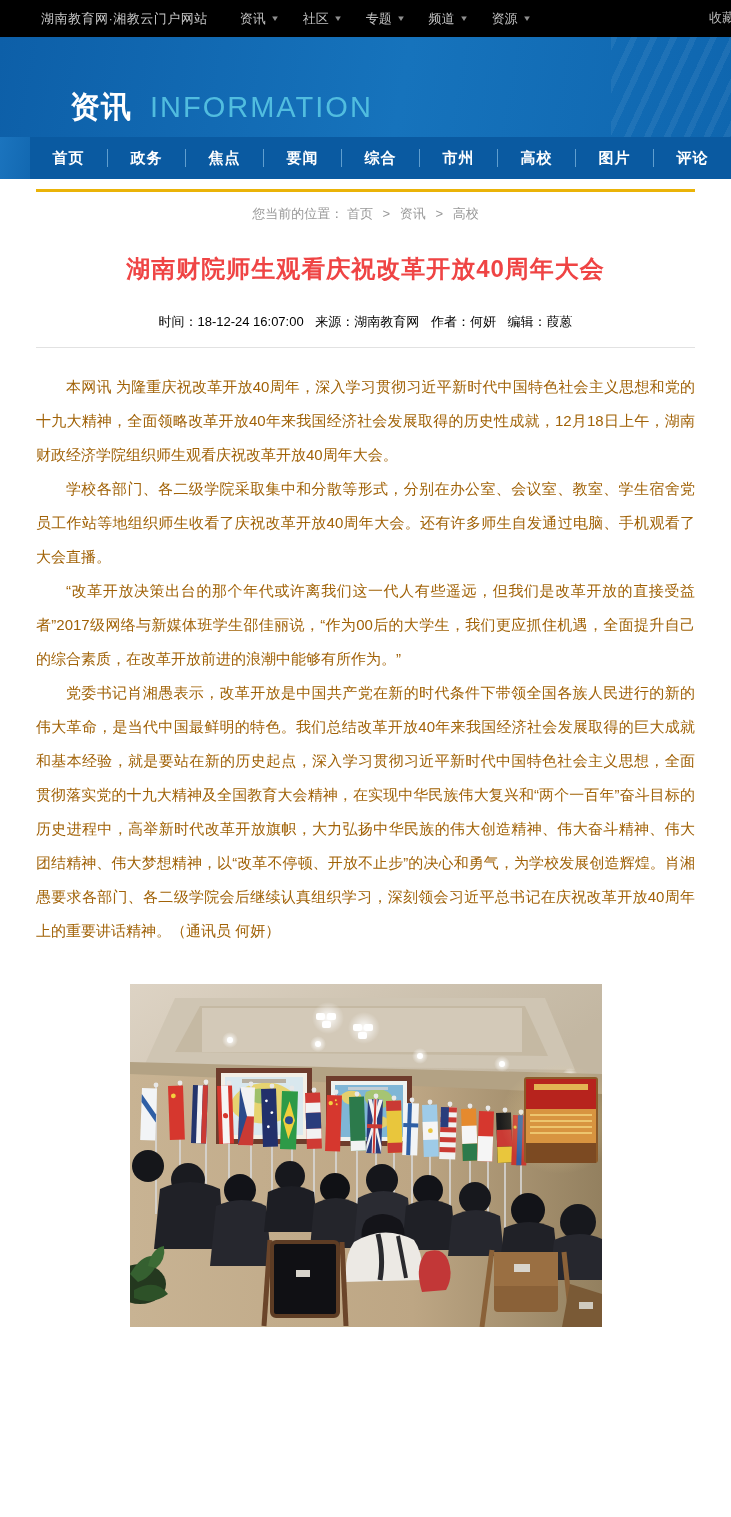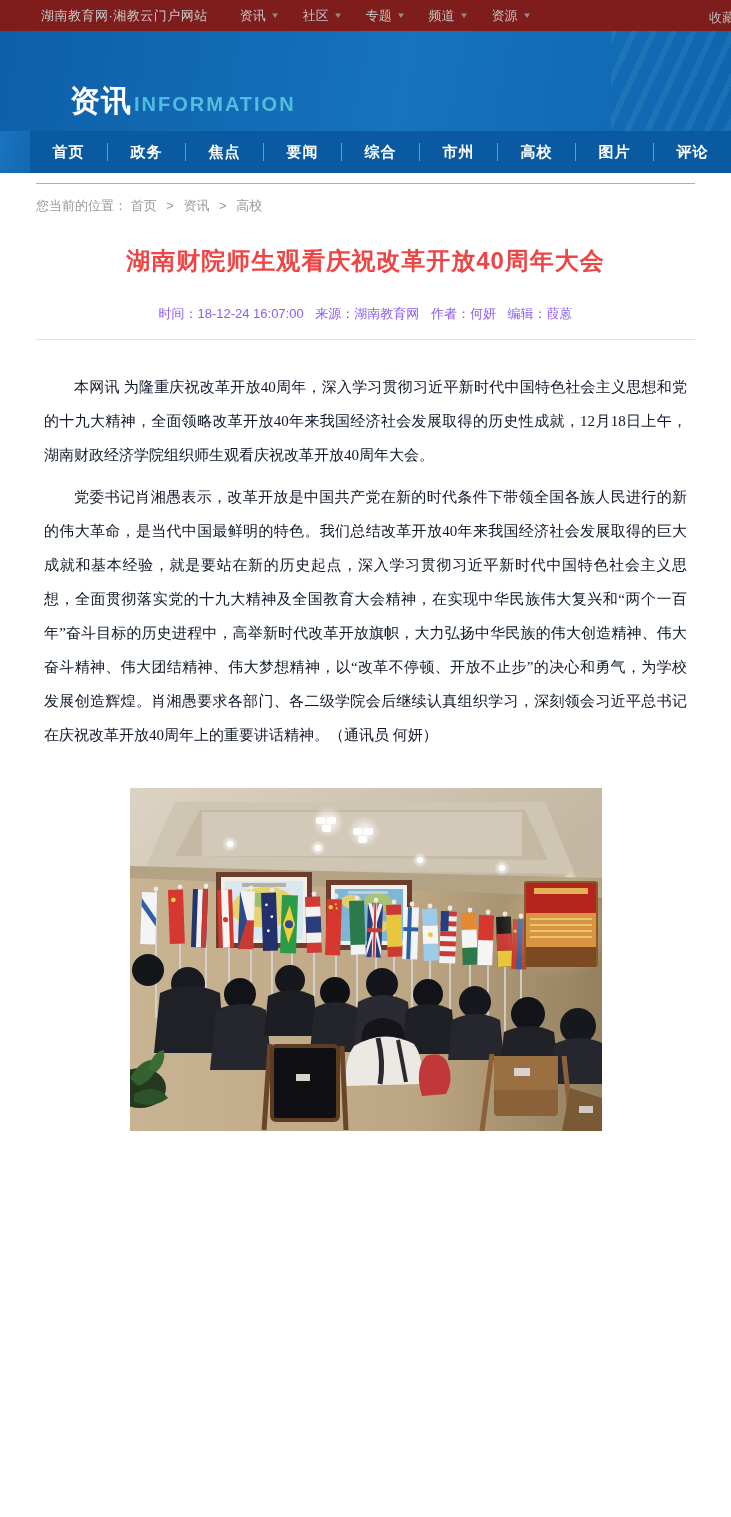--- a/index.html
+++ b/index.html
@@ -1,56 +1,56 @@
 <!DOCTYPE html>
 <html><head>
 <meta charset="utf-8">
 <style>
   html,body{margin:0;padding:0;background:#ffffff;}
   body{width:731px;font-family:"Liberation Sans","DejaVu Sans",sans-serif;-webkit-font-smoothing:antialiased;}
 
   
-  .topbar{height:31px;background:#7f1d1d;display:flex;align-items:center;position:relative;overflow:hidden;}
+  .topbar{height:37px;background:#000000;display:flex;align-items:center;position:relative;overflow:hidden;}
   .topbar .brand{color:#c9c9c9;font-size:13px;margin-left:41px;letter-spacing:.5px;white-space:nowrap;}
   .topbar .menus{display:flex;margin-left:32px;}
   .topbar .menu-item{display:flex;align-items:center;color:#c2c2c2;font-size:13px;margin-right:24px;cursor:pointer;white-space:nowrap;}
   .topbar .caret{font-size:8px;color:#8f8f8f;margin-left:5px;transform:scaleX(1.2);}
   .topbar .fav{position:absolute;right:-4px;top:9px;color:#b9b9b9;font-size:13px;white-space:nowrap;}
 
   
   .banner{height:100px;background:linear-gradient(100deg,#0d5fa8 0%,#1673bc 55%,#0f66af 100%);position:relative;overflow:hidden;}
   .banner::after{content:"";position:absolute;top:0;right:0;width:120px;height:100%;
     background:repeating-linear-gradient(115deg,rgba(255,255,255,.10) 0 6px,rgba(255,255,255,0) 6px 18px);
     opacity:.6;}
   .banner-title{position:absolute;left:70px;top:50px;display:flex;align-items:baseline;}
   .banner-title .cn{color:#ffffff;font-size:30px;font-weight:bold;letter-spacing:1px;}
-  .banner-title .en{color:#58c6e4;font-size:20px;font-weight:bold;letter-spacing:2px;margin-left:2px;opacity:.9;}
+  .banner-title .en{color:#58c6e4;font-size:29px;font-weight:normal;letter-spacing:2px;margin-left:18px;opacity:.9;}
 
   
   .mainnav{height:42px;background:#0a5aa1;display:flex;position:relative;}
   .mainnav .edge{width:30px;height:42px;background:linear-gradient(100deg,#1b74be,#1268b1);}
   .mainnav .items{flex:1;display:flex;align-items:center;}
   .mainnav .nav-item{flex:1;text-align:center;color:#ffffff;font-size:15px;font-weight:bold;cursor:pointer;letter-spacing:1px;}
   .mainnav .nav-sep{width:1px;height:18px;background:#5f9ecf;}
 
   
-  .crumb-wrap{margin:10px 36px 0 36px;border-top:1px solid #eab308;padding:13px 0 16px 0;}
+  .crumb-wrap{margin:10px 36px 0 36px;border-top:3px solid #eab308;padding:13px 0 16px 0;text-align:center;}
   .crumb{color:#999999;font-size:13px;}
   .crumb a{color:#999999;text-decoration:none;cursor:pointer;}
   .crumb .sep{margin:0 6px;color:#999999;}
 
   
   .art-title{text-align:center;color:#ef4444;font-size:24px;font-weight:bold;margin:14px 40px 0 40px;letter-spacing:1px;}
-  .art-meta{text-align:center;color:#8b5cf6;font-size:13px;margin-top:28px;}
+  .art-meta{text-align:center;color:#000000;font-size:13px;margin-top:28px;}
   .art-meta span{margin:0 4px;}
   .meta-rule{margin:16px 36px 0 36px;border-bottom:1px solid #e2e2e2;}
 
   
   .art-body{padding:22px 36px 0 36px;}
-  .art-body p{margin:8px;color:#0f172a;font-size:15px;line-height:34px;text-indent:2em;text-align:justify;font-family:Liberation Serif, serif;}
+  .art-body p{margin:0;color:#a16207;font-size:15px;line-height:34px;text-indent:2em;text-align:justify;}
 
   
   .figure{margin-top:36px;text-align:center;}
   .photo{width:472px;height:343px;display:inline-block;}
 </style>
 </head>
 <body>
 
 <div class="topbar">
   <span class="brand">湖南教育网·湘教云门户网站</span>
@@ -125,20 +125,22 @@
 <div class="art-meta">
   <span>时间：18-12-24 16:07:00</span>
   <span>来源：湖南教育网</span>
   <span>作者：何妍</span>
   <span>编辑：葭蒽</span>
 </div>
 <div class="meta-rule"></div>
 
 <div class="art-body">
   <p>本网讯 为隆重庆祝改革开放40周年，深入学习贯彻习近平新时代中国特色社会主义思想和党的十九大精神，全面领略改革开放40年来我国经济社会发展取得的历史性成就，12月18日上午，湖南财政经济学院组织师生观看庆祝改革开放40周年大会。</p>
+  <p>学校各部门、各二级学院采取集中和分散等形式，分别在办公室、会议室、教室、学生宿舍党员工作站等地组织师生收看了庆祝改革开放40周年大会。还有许多师生自发通过电脑、手机观看了大会直播。</p>
+  <p>“改革开放决策出台的那个年代或许离我们这一代人有些遥远，但我们是改革开放的直接受益者”2017级网络与新媒体班学生邵佳丽说，“作为00后的大学生，我们更应抓住机遇，全面提升自己的综合素质，在改革开放前进的浪潮中能够有所作为。”</p>
   <p>党委书记肖湘愚表示，改革开放是中国共产党在新的时代条件下带领全国各族人民进行的新的伟大革命，是当代中国最鲜明的特色。我们总结改革开放40年来我国经济社会发展取得的巨大成就和基本经验，就是要站在新的历史起点，深入学习贯彻习近平新时代中国特色社会主义思想，全面贯彻落实党的十九大精神及全国教育大会精神，在实现中华民族伟大复兴和“两个一百年”奋斗目标的历史进程中，高举新时代改革开放旗帜，大力弘扬中华民族的伟大创造精神、伟大奋斗精神、伟大团结精神、伟大梦想精神，以“改革不停顿、开放不止步”的决心和勇气，为学校发展创造辉煌。肖湘愚要求各部门、各二级学院会后继续认真组织学习，深刻领会习近平总书记在庆祝改革开放40周年上的重要讲话精神。（通讯员 何妍）</p>
 </div>
 
 <div class="figure">
   <svg class="photo" viewBox="0 0 472 343" xmlns="http://www.w3.org/2000/svg">
     <defs>
       <linearGradient id="wall" x1="0" y1="0" x2="1" y2="0">
         <stop offset="0" stop-color="#c8b393"></stop>
           <stop offset="0.6" stop-color="#bda684"></stop>
           <stop offset="1" stop-color="#93805f"></stop>

